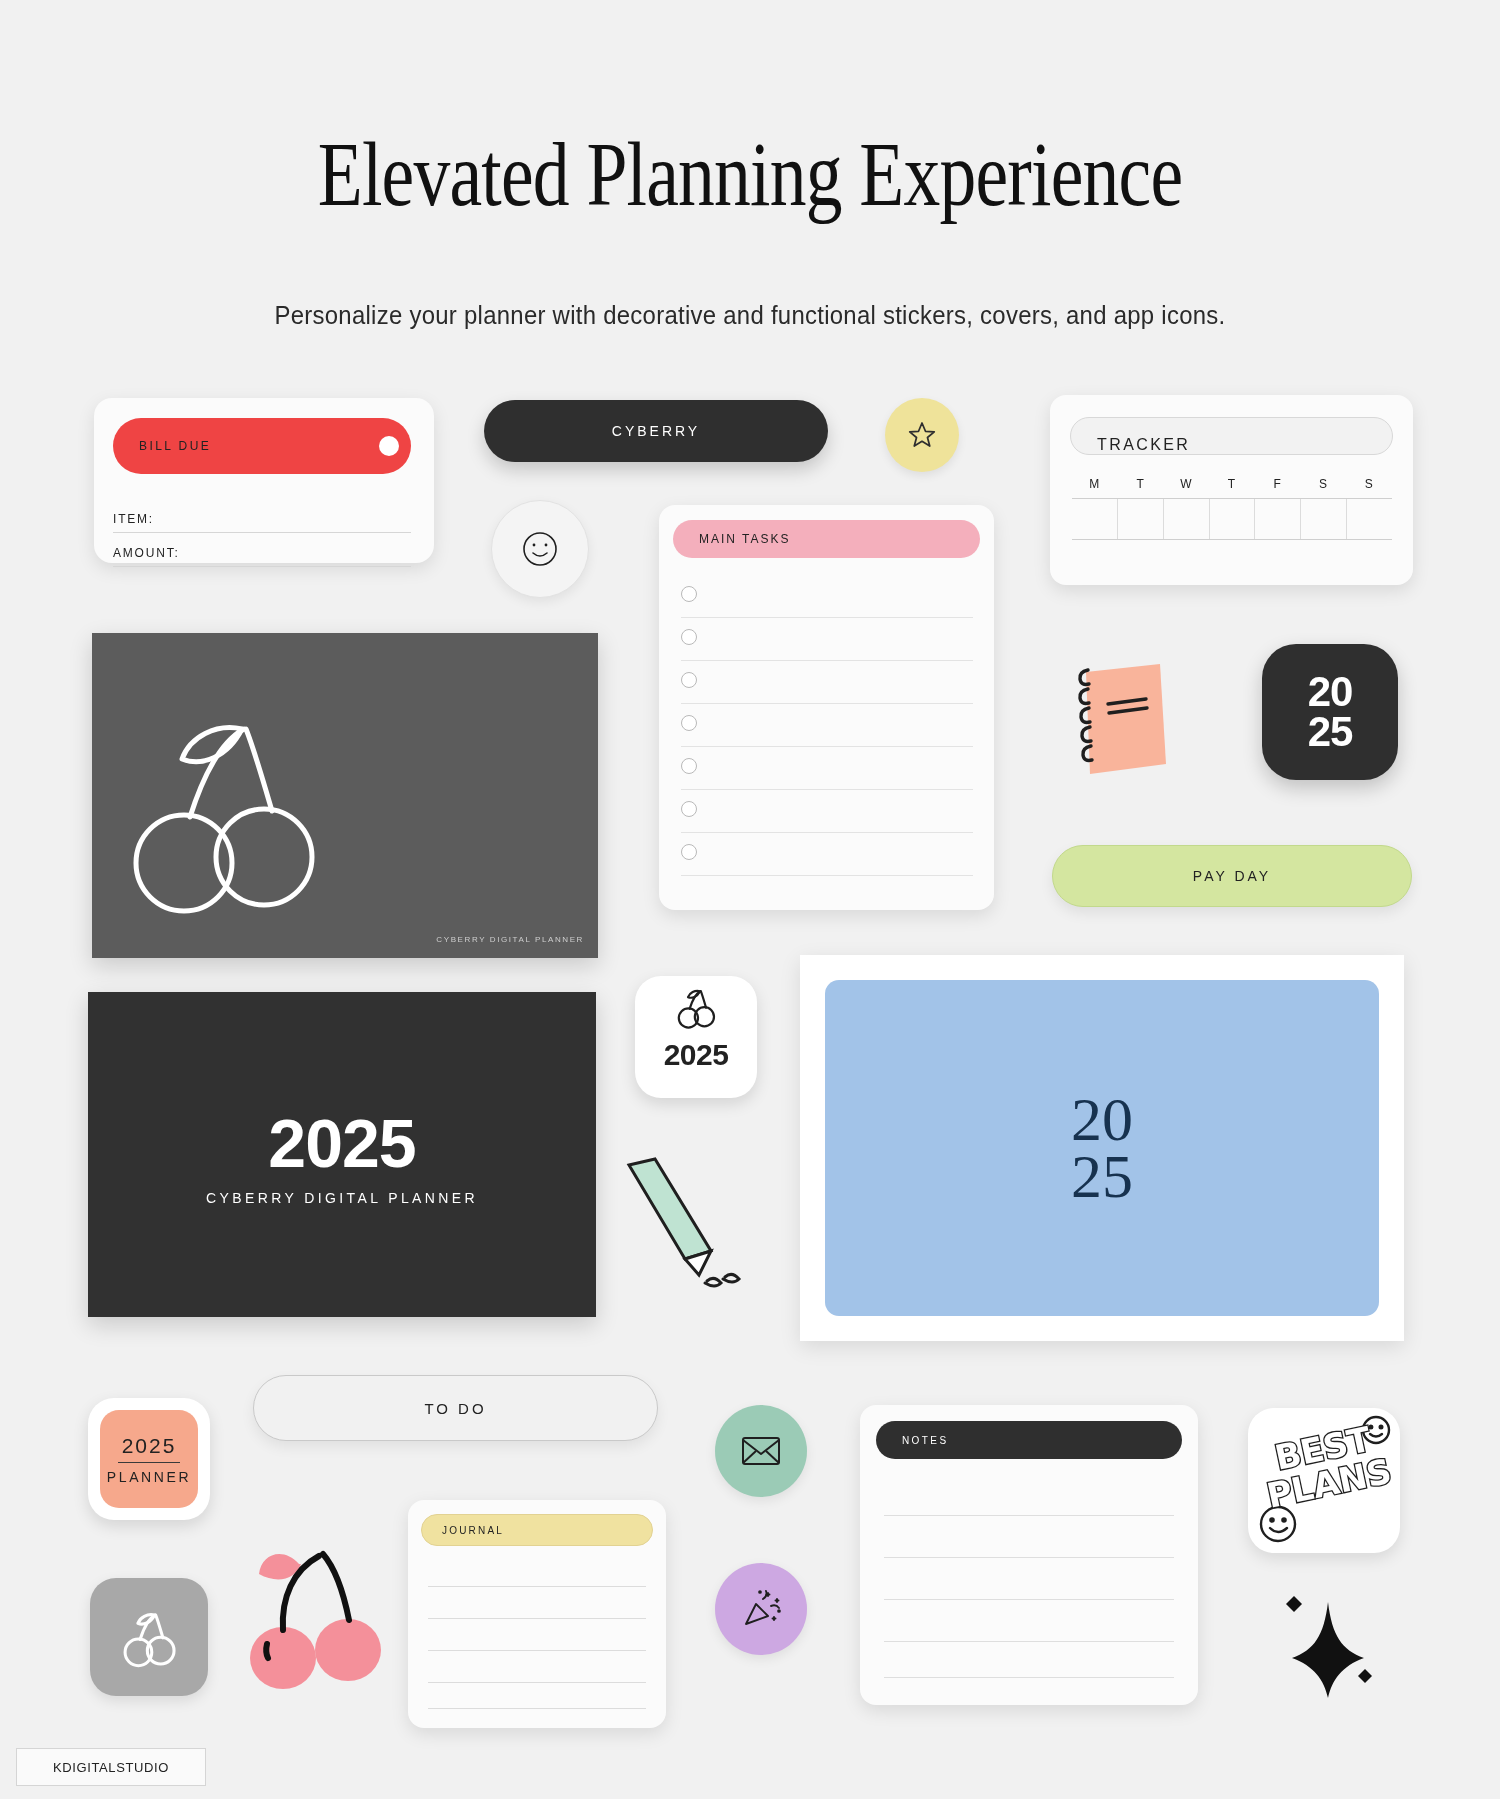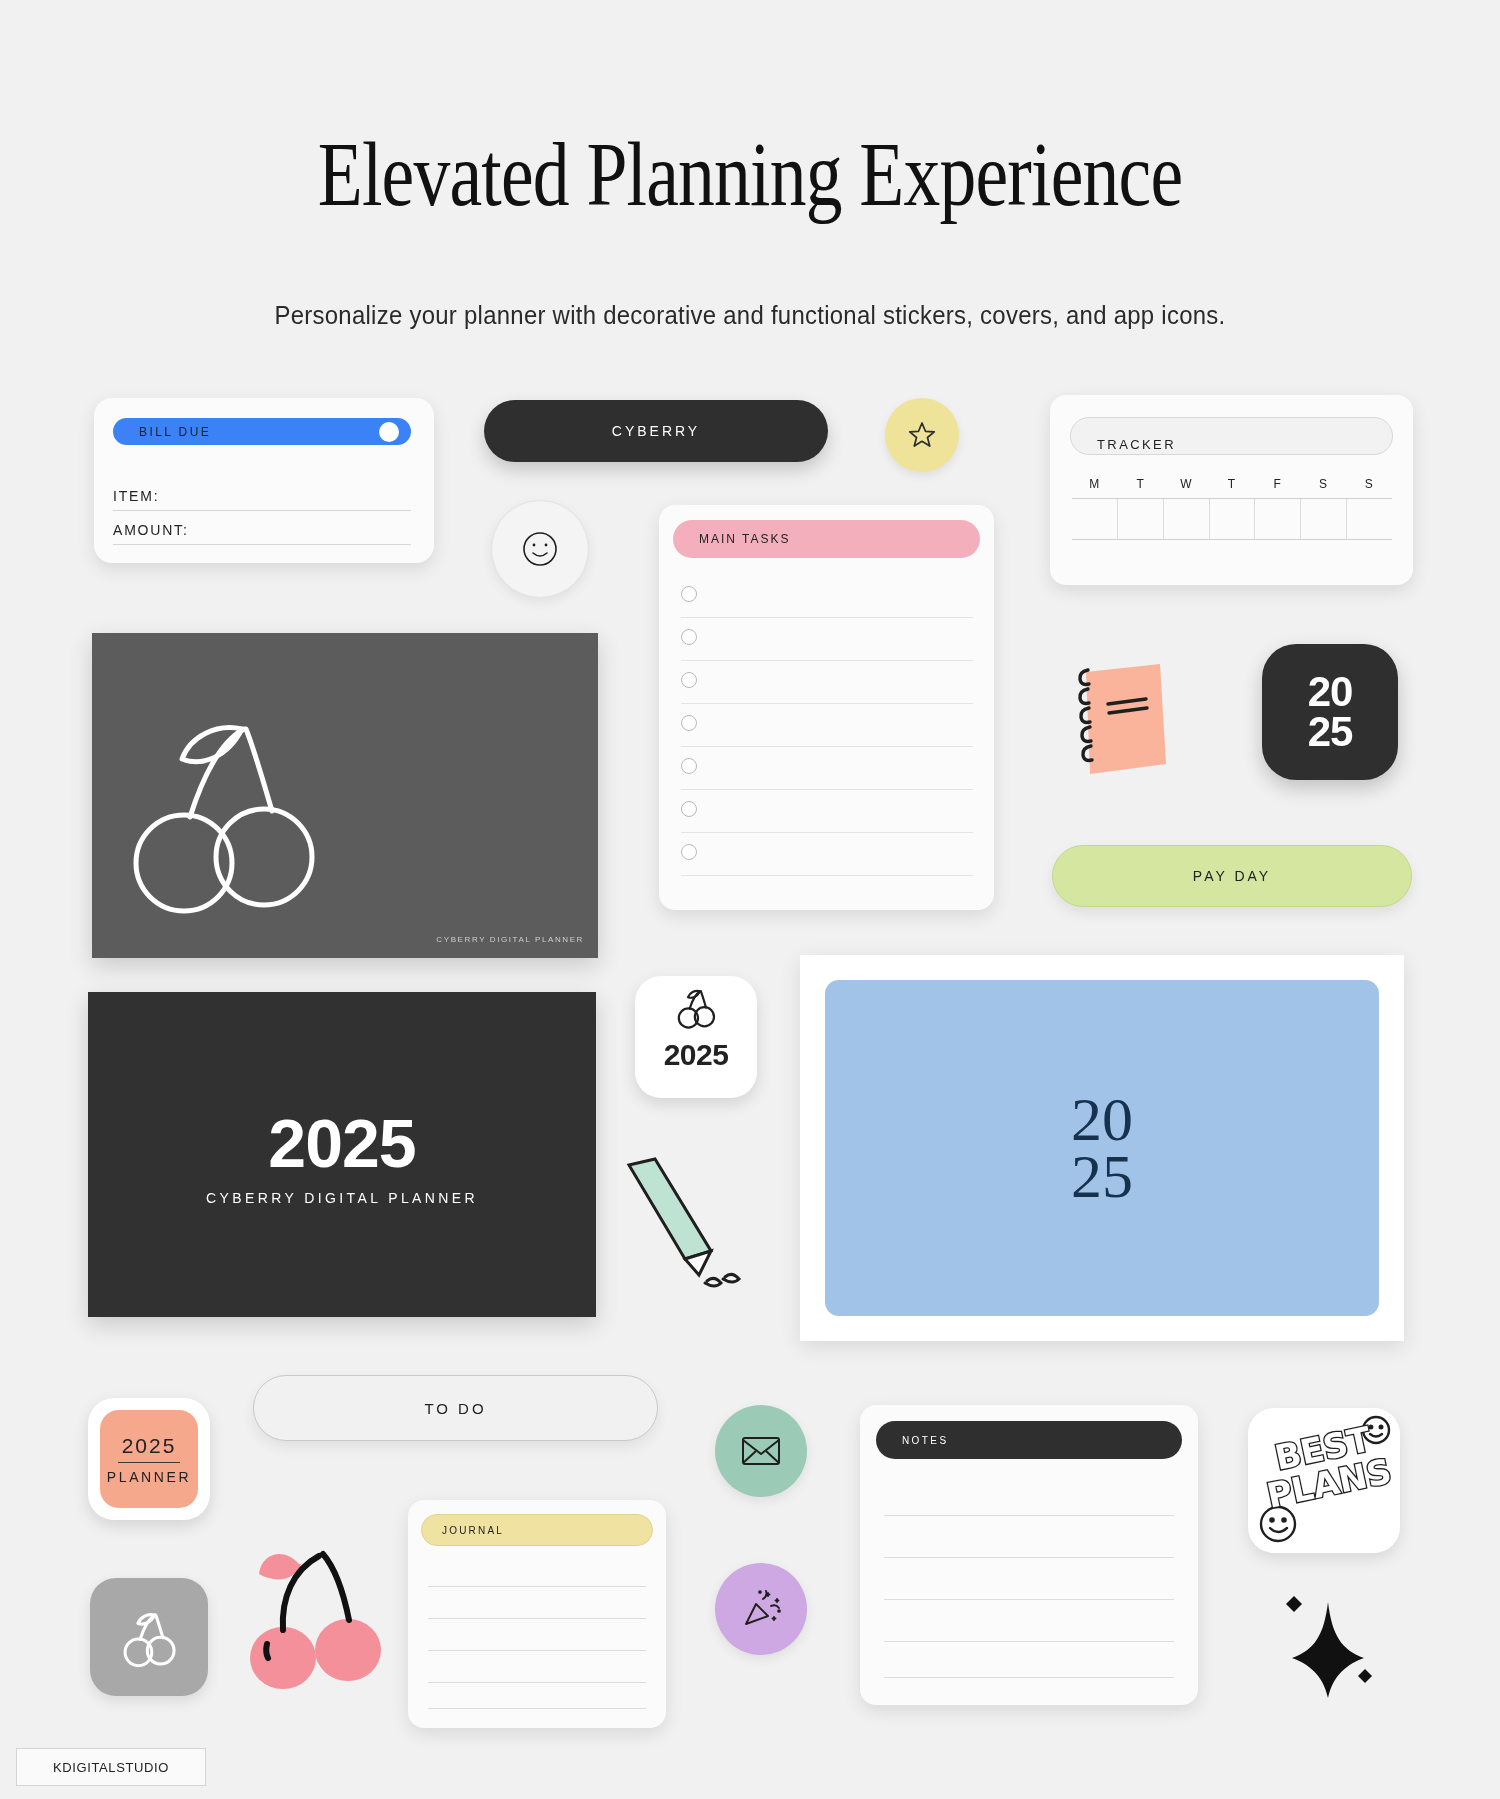--- a/index.html
+++ b/index.html
@@ -43,30 +43,30 @@
     border-radius:999px;
     display:flex; align-items:center;
     font-size:13px; letter-spacing:2.2px; font-weight:500;
     padding-left:26px;
   }
   .lbl { font-size:11px; letter-spacing:2.2px; }
 
   
   #bill-due-card { left:94px; top:398px; width:340px; height:165px; border-radius:18px; }
   #bill-due-head {
-    position:absolute; left:19px; top:20px; width:298px; height:27px;
-    background:#3b82f6;
+    position:absolute; left:19px; top:20px; width:298px; height:56px;
+    background:#ef4444;
   }
   #bill-due-head .t { font-size:12px; letter-spacing:2.4px; }
   #bill-due-dot {
     position:absolute; right:12px; top:50%; transform:translateY(-50%);
     width:20px; height:20px; border-radius:50%; background:#fff;
   }
   .fieldrow { position:absolute; left:19px; width:298px; border-bottom:1px solid #d6d6d6; }
-  .fieldrow span { font-size:14px; letter-spacing:1.8px; display:block; padding-bottom:6px; }
+  .fieldrow span { font-size:12px; letter-spacing:1.8px; display:block; padding-bottom:6px;margin-top:24px; }
 
   
   #birthday-pill {
     left:484px; top:400px; width:344px; height:62px;
     border-radius:999px; background:#2f2f2f; color:#fff;
     display:flex; align-items:center; justify-content:center;
     font-size:14px; letter-spacing:3px;
     box-shadow:0 8px 18px rgba(0,0,0,.18);
   }
 
@@ -99,21 +99,21 @@
     position:absolute; left:0; top:11px; width:16px; height:16px;
     border:1.3px solid #b9b9b9; border-radius:50%; background:#fff;
   }
 
   
   #tracker-card { left:1050px; top:395px; width:363px; height:190px; }
   #tracker-head {
     position:absolute; left:20px; top:22px; width:323px; height:38px;
     background:#f2f2f2; border:1px solid #d8d8d8;
   }
-  #tracker-head .t { font-size:13px; letter-spacing:2.4px;margin-top:17px; }
+  #tracker-head .t { font-size:16px; letter-spacing:2.4px;margin-top:17px; }
   #tracker-days {
     position:absolute; left:22px; top:82px; width:320px;
     display:flex;
   }
   #tracker-days div { flex:1; text-align:center; font-size:12px; letter-spacing:1px; }
   #tracker-grid {
     position:absolute; left:22px; top:103px; width:320px; height:42px;
     display:flex; border-top:1px solid #cfcfcf; border-bottom:1px solid #cfcfcf;
   }
   #tracker-grid div { flex:1; border-right:1px solid #dcdcdc; }

